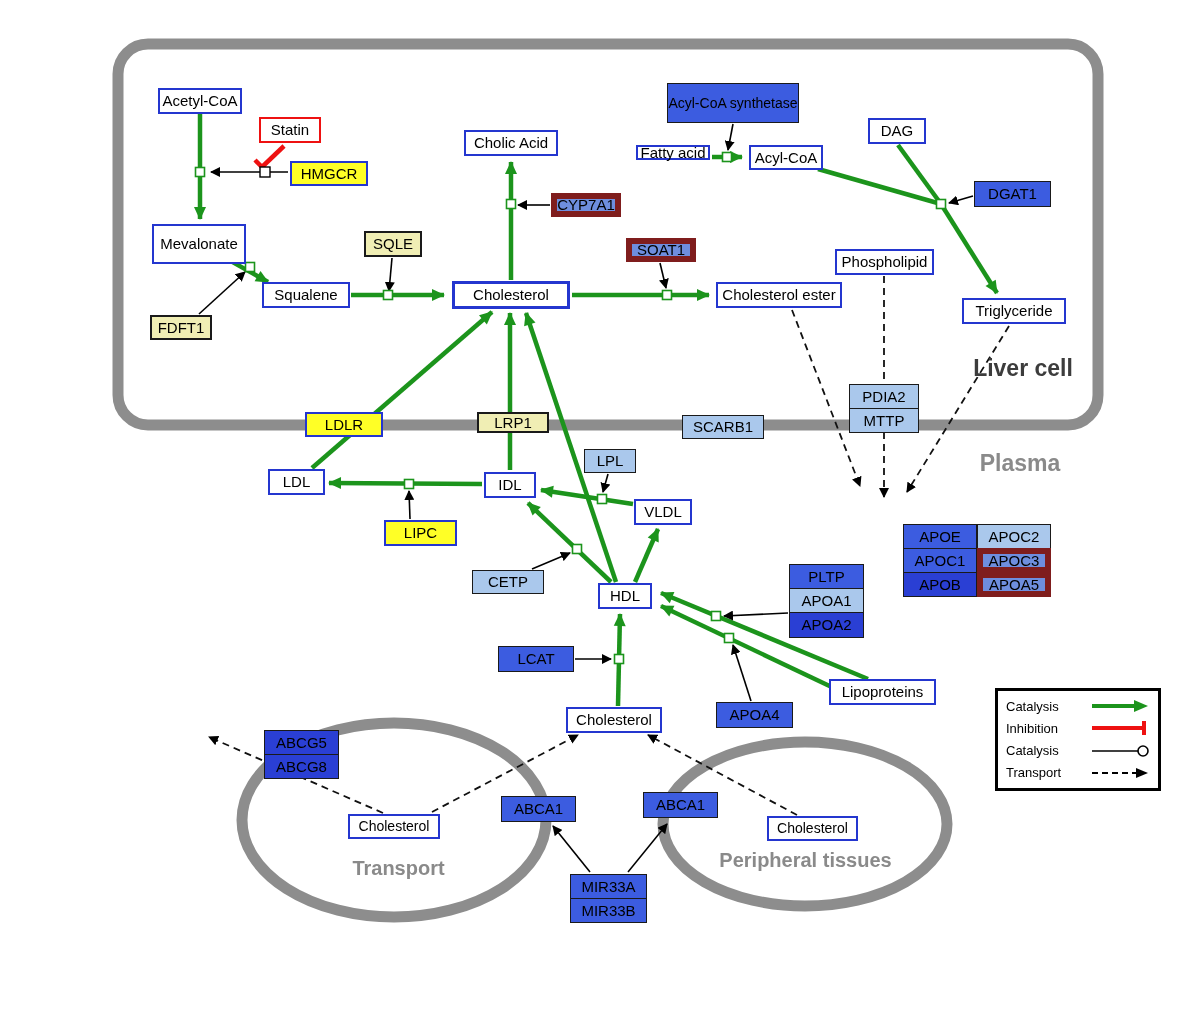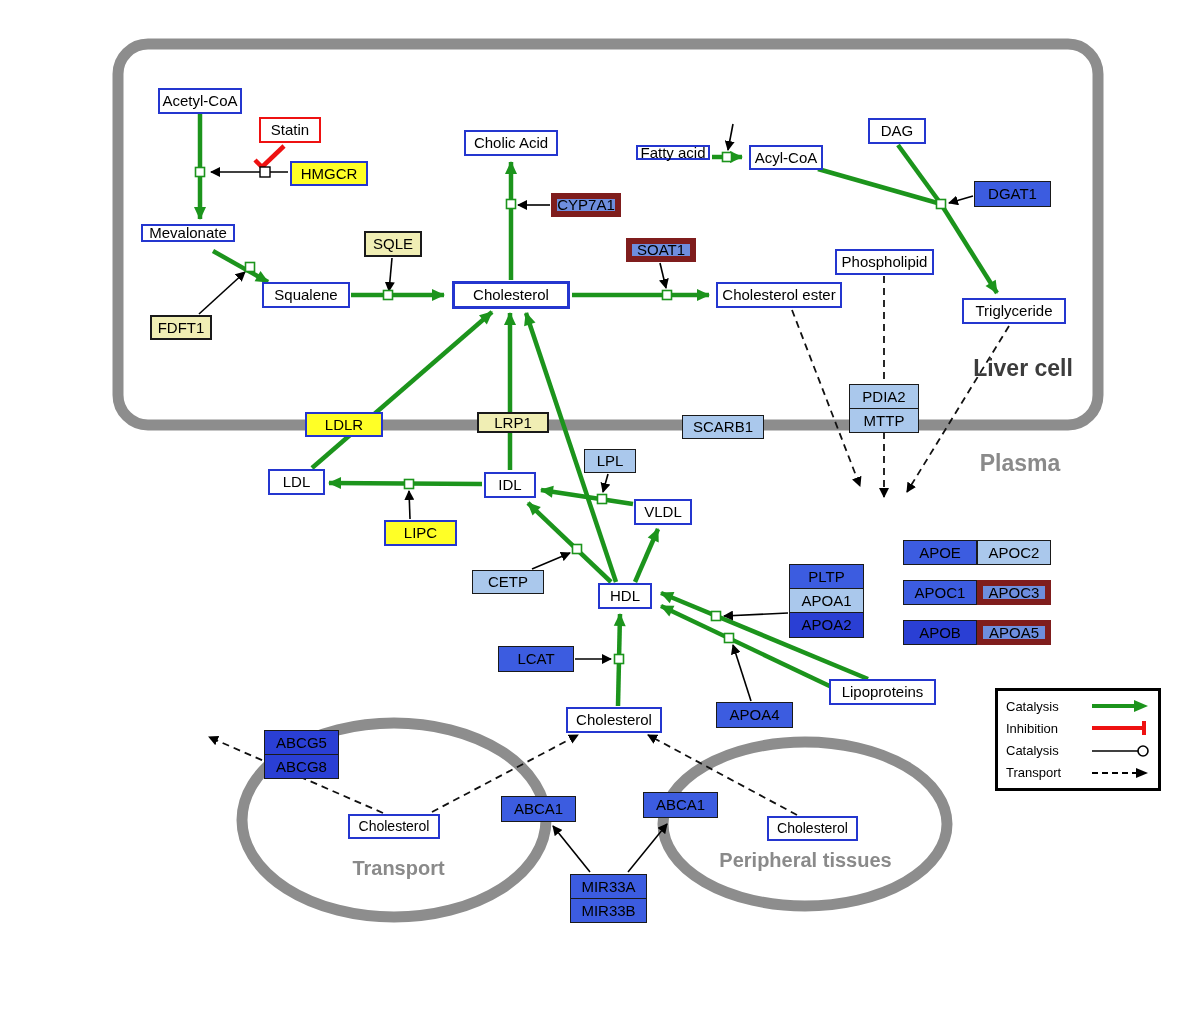--- a/index.html
+++ b/index.html
@@ -15,21 +15,21 @@
   .yellow{background:#ffff26;border:2px solid #2436cf;}
   .paleyellow{background:#f0eeb4;border:2px solid #1a1a1a;}
   .b-light{background:#aac8ec;border:1px solid #1a1a1a;}
   .b-mid{background:#6e8ede;border:6px solid #7f1d1d;}
   .b-royal{background:#3c5ce0;border:1px solid #1a1a1a;}
   .b-dark{background:#2a3fd4;border:1px solid #1a1a1a;}
   .stack{position:absolute;z-index:3;display:flex;flex-direction:column;}
   .stack .node{position:relative;}
   .stack .node + .node{margin-top:-1px;}
   .grid2{position:absolute;z-index:3;display:grid;grid-template-columns:74px 74px;}
-  .grid2 .node{position:relative;width:74px;height:25px;margin:16px 0 -1px -1px;}
+  .grid2 .node{position:relative;width:74px;height:25px;margin:0 0 -1px -1px;}
   .comp-label{position:absolute;z-index:2;font-weight:bold;text-align:center;}
   #liver-label{left:958px;top:355px;width:130px;font-size:23px;color:#3c3c3c;}
   #plasma-label{left:960px;top:450px;width:120px;font-size:23px;color:#8a8a8a;}
   #enterocyte-label{left:326px;top:857px;width:145px;font-size:20px;color:#8a8a8a;}
   #peripheral-label{left:698px;top:849px;width:215px;font-size:20px;color:#8a8a8a;}
   #legend{position:absolute;z-index:4;left:995px;top:688px;width:166px;height:103px;
           border:3px solid #000;background:#fff;box-sizing:border-box;
           display:flex;flex-direction:column;justify-content:space-around;padding:4px 8px;}
   .legend-row{display:flex;align-items:center;justify-content:space-between;
               font:13px "Liberation Sans",sans-serif;color:#000;}
@@ -126,21 +126,21 @@
   <rect x="260" y="167" width="10" height="10" fill="#fff" stroke="#000" stroke-width="1.4"></rect>
 </svg>
 
 <div class="comp-label" id="liver-label">Liver cell</div>
 <div class="comp-label" id="plasma-label">Plasma</div>
 <div class="comp-label" id="enterocyte-label">Transport</div>
 <div class="comp-label" id="peripheral-label">Peripheral tissues</div>
 
 <div class="node met" style="left:158px;top:88px;width:84px;height:26px">Acetyl-CoA</div>
 <div class="node red-border" style="left:259px;top:117px;width:62px;height:26px">Statin</div>
-<div class="node met" style="left:141px;top:224px;width:94px;height:18px">Mevalonate</div>
+<div class="node met" style="left:152px;top:224px;width:94px;height:40px">Mevalonate</div>
 <div class="node met" style="left:262px;top:282px;width:88px;height:26px">Squalene</div>
 <div class="node met" style="left:464px;top:130px;width:94px;height:26px">Cholic Acid</div>
 <div class="node met-bold" style="left:452px;top:281px;width:118px;height:28px">Cholesterol</div>
 <div class="node met" style="left:716px;top:282px;width:126px;height:26px">Cholesterol ester</div>
 <div class="node met" style="left:636px;top:145px;width:74px;height:15px">Fatty acid</div>
 <div class="node met" style="left:749px;top:145px;width:74px;height:25px">Acyl-CoA</div>
 <div class="node met" style="left:868px;top:118px;width:58px;height:26px">DAG</div>
 <div class="node met" style="left:835px;top:249px;width:99px;height:26px">Phospholipid</div>
 <div class="node met" style="left:962px;top:298px;width:104px;height:26px">Triglyceride</div>
 <div class="node met" style="left:268px;top:469px;width:57px;height:26px">LDL</div>
@@ -155,20 +155,21 @@
 <div class="node yellow" style="left:290px;top:161px;width:78px;height:25px">HMGCR</div>
 <div class="node yellow" style="left:305px;top:412px;width:78px;height:25px">LDLR</div>
 <div class="node yellow" style="left:384px;top:520px;width:73px;height:26px">LIPC</div>
 
 <div class="node paleyellow" style="left:364px;top:231px;width:58px;height:26px">SQLE</div>
 <div class="node paleyellow" style="left:150px;top:315px;width:62px;height:25px">FDFT1</div>
 <div class="node paleyellow" style="left:477px;top:412px;width:72px;height:21px">LRP1</div>
 
 <div class="node b-mid" style="left:551px;top:193px;width:70px;height:24px">CYP7A1</div>
 <div class="node b-mid" style="left:626px;top:238px;width:70px;height:24px">SOAT1</div>
+<div class="node b-royal small-text" style="left:667px;top:83px;width:132px;height:40px">Acyl-CoA synthetase</div>
 <div class="node b-royal" style="left:974px;top:181px;width:77px;height:26px">DGAT1</div>
 <div class="node b-light" style="left:682px;top:415px;width:82px;height:24px">SCARB1</div>
 <div class="node b-light" style="left:584px;top:449px;width:52px;height:24px">LPL</div>
 <div class="node b-light" style="left:472px;top:570px;width:72px;height:24px">CETP</div>
 <div class="node b-royal" style="left:498px;top:646px;width:76px;height:26px">LCAT</div>
 <div class="node b-royal" style="left:716px;top:702px;width:77px;height:26px">APOA4</div>
 <div class="node b-royal" style="left:501px;top:796px;width:75px;height:26px">ABCA1</div>
 <div class="node b-royal" style="left:643px;top:792px;width:75px;height:26px">ABCA1</div>
 
 <div class="stack" style="left:849px;top:384px">

